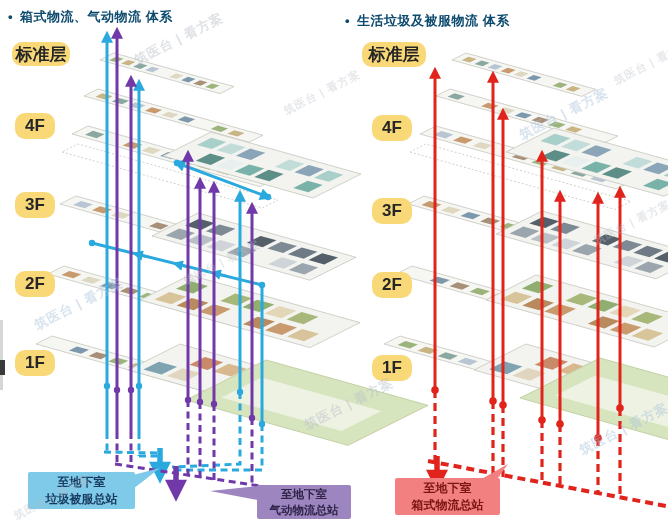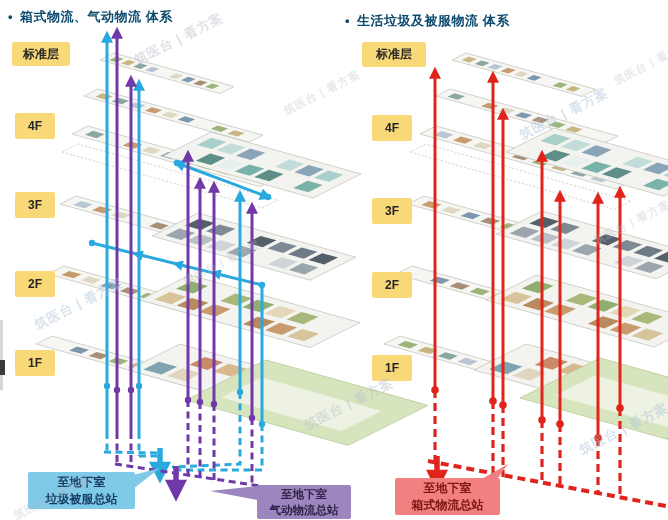--- a/index.html
+++ b/index.html
@@ -8,21 +8,21 @@
     font-family:"Liberation Sans",sans-serif;
   }
   .stage svg{position:absolute;left:0;top:0;}
   .title{
     position:absolute;font-size:13px;font-weight:700;color:#0c4a6e;
     letter-spacing:.5px;white-space:nowrap;z-index:6;
   }
   .title .bullet{margin-right:7px;font-size:13px;}
   .badge{
     position:absolute;display:flex;align-items:center;justify-content:center;
-    font-size:12px;font-weight:700;z-index:6;border-radius:2px;
+    font-size:17px;font-weight:700;z-index:6;border-radius:10px;
   }
   .callout{
     position:absolute;display:flex;flex-direction:column;align-items:center;justify-content:center;
     font-weight:700;line-height:1.4;z-index:7;text-align:left;border-radius:2px;
   }
   .callout div{white-space:nowrap;}
   #co-blue{font-size:12px;}
   #co-purple{font-size:11.5px;}
   #co-red{font-size:12px;}
   .wm{

